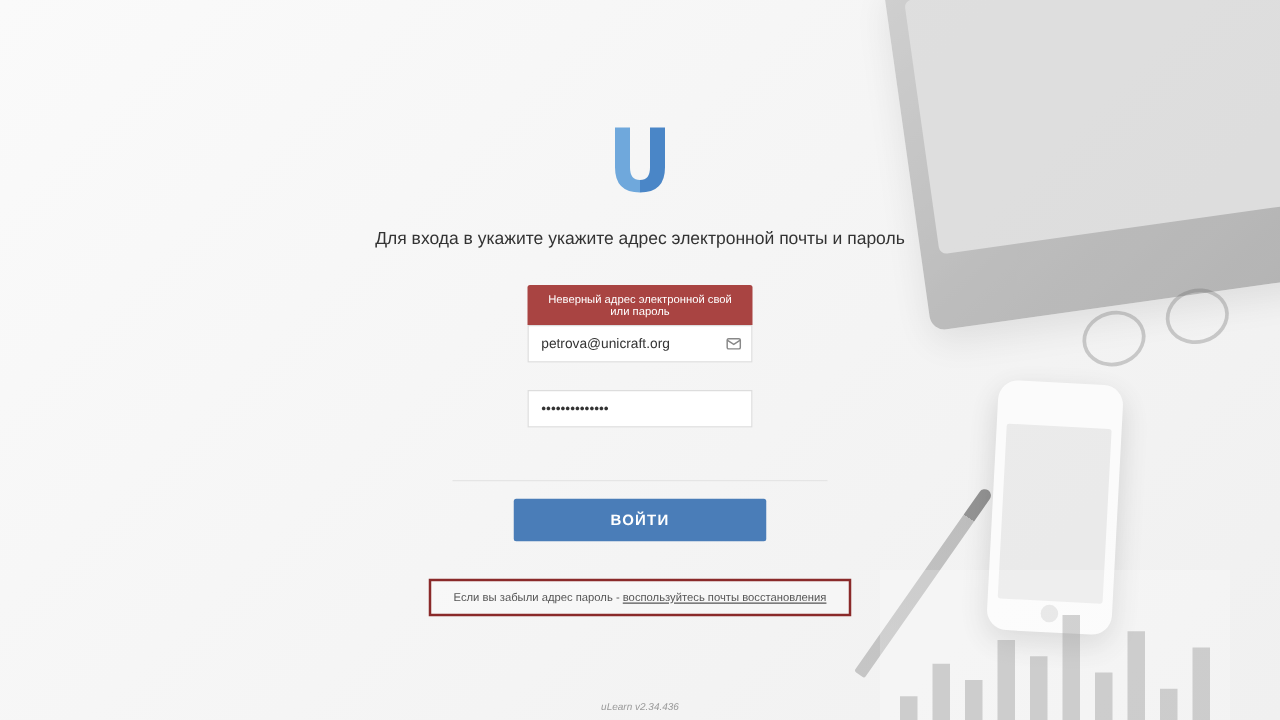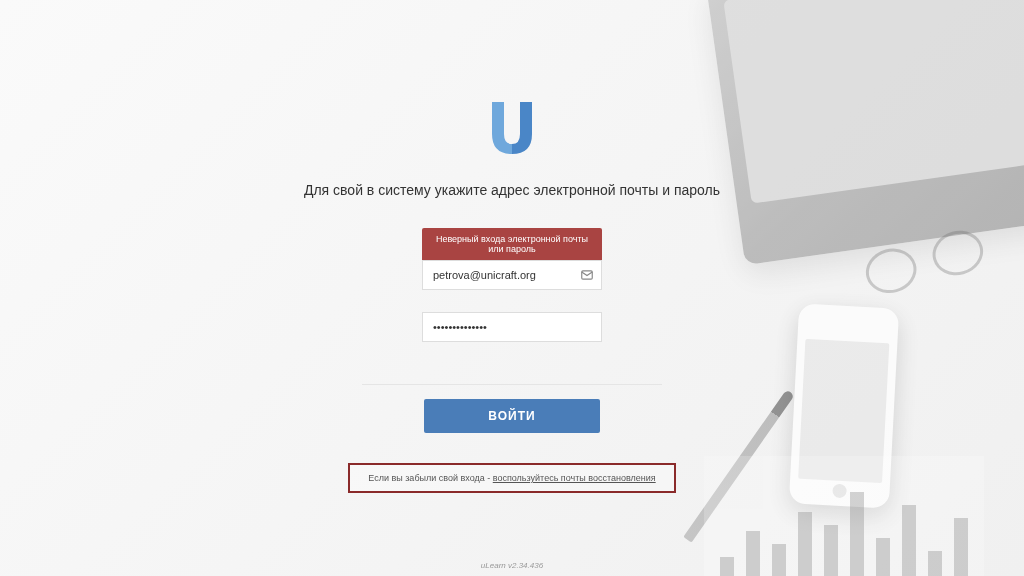--- a/index.html
+++ b/index.html
@@ -213,21 +213,21 @@
     }
     
     .divider {
       width: 300px;
       height: 1px;
       background: #e5e5e5;
       margin: 20px 0 14px 0;
     }
     
     .login-button {
-      width: 176px;
+      width: 202px;
       padding: 10px 0;
       background: #4a7db8;
       color: #fff;
       border: none;
       font-size: 12px;
       font-weight: bold;
       letter-spacing: 1px;
       cursor: pointer;
       border-radius: 2px;
     }
@@ -283,25 +283,25 @@
 <div class="login-container">
 
   <div class="logo">
     <svg viewBox="0 0 48 58" width="48" height="58">
       <path d="M 6 4 L 6 36 Q 6 52 24 52 Q 42 52 42 36 L 42 4 L 32 4 L 32 34 Q 32 42 24 42 Q 16 42 16 34 L 16 4 Z" fill="none" stroke="#5b9bd5" stroke-width="0"></path>
       <path d="M 4 2 L 16 2 L 16 34 Q 16 44 24 44 L 24 54 Q 4 54 4 34 Z" fill="#6fa8dc"></path>
       <path d="M 32 2 L 44 2 L 44 34 Q 44 54 24 54 L 24 44 Q 32 44 32 34 Z" fill="#4a86c7"></path>
     </svg>
   </div>
 
-  <div class="instruction-text">Для свой в систему укажите адрес электронной почты и пароль</div>
+  <div class="instruction-text">Для входа в укажите укажите адрес электронной почты и пароль</div>
 
   <div class="form-area">
 
-    <div class="error-banner">Неверный входа электронной почты или пароль</div>
+    <div class="error-banner">Неверный адрес электронной свой или пароль</div>
 
     <div class="input-wrapper">
       <input type="text" class="text-input" value="petrova@unicraft.org" style="">
       <span class="input-icon">
         <svg viewBox="0 0 24 24" width="14" height="14" fill="none" stroke="currentColor" stroke-width="2">
           <rect x="3" y="5" width="18" height="14" rx="2"></rect>
           <path d="M3 7l9 6 9-6"></path>
         </svg>
       </span>
     </div>
@@ -310,18 +310,18 @@
       <input type="password" class="text-input" value="••••••••••••••" style="">
     </div>
 
   </div>
 
   <div class="divider"></div>
 
   <button class="login-button">ВОЙТИ</button>
 
   <div class="forgot-box">
-    <span>Если вы забыли свой входа - </span><a class="forgot-link">воспользуйтесь почты восстановления</a>
+    <span>Если вы забыли адрес пароль - </span><a class="forgot-link">воспользуйтесь почты восстановления</a>
   </div>
 
 </div>
 
 <div class="footer-version">uLearn v2.34.436</div>
 
 </body></html>

